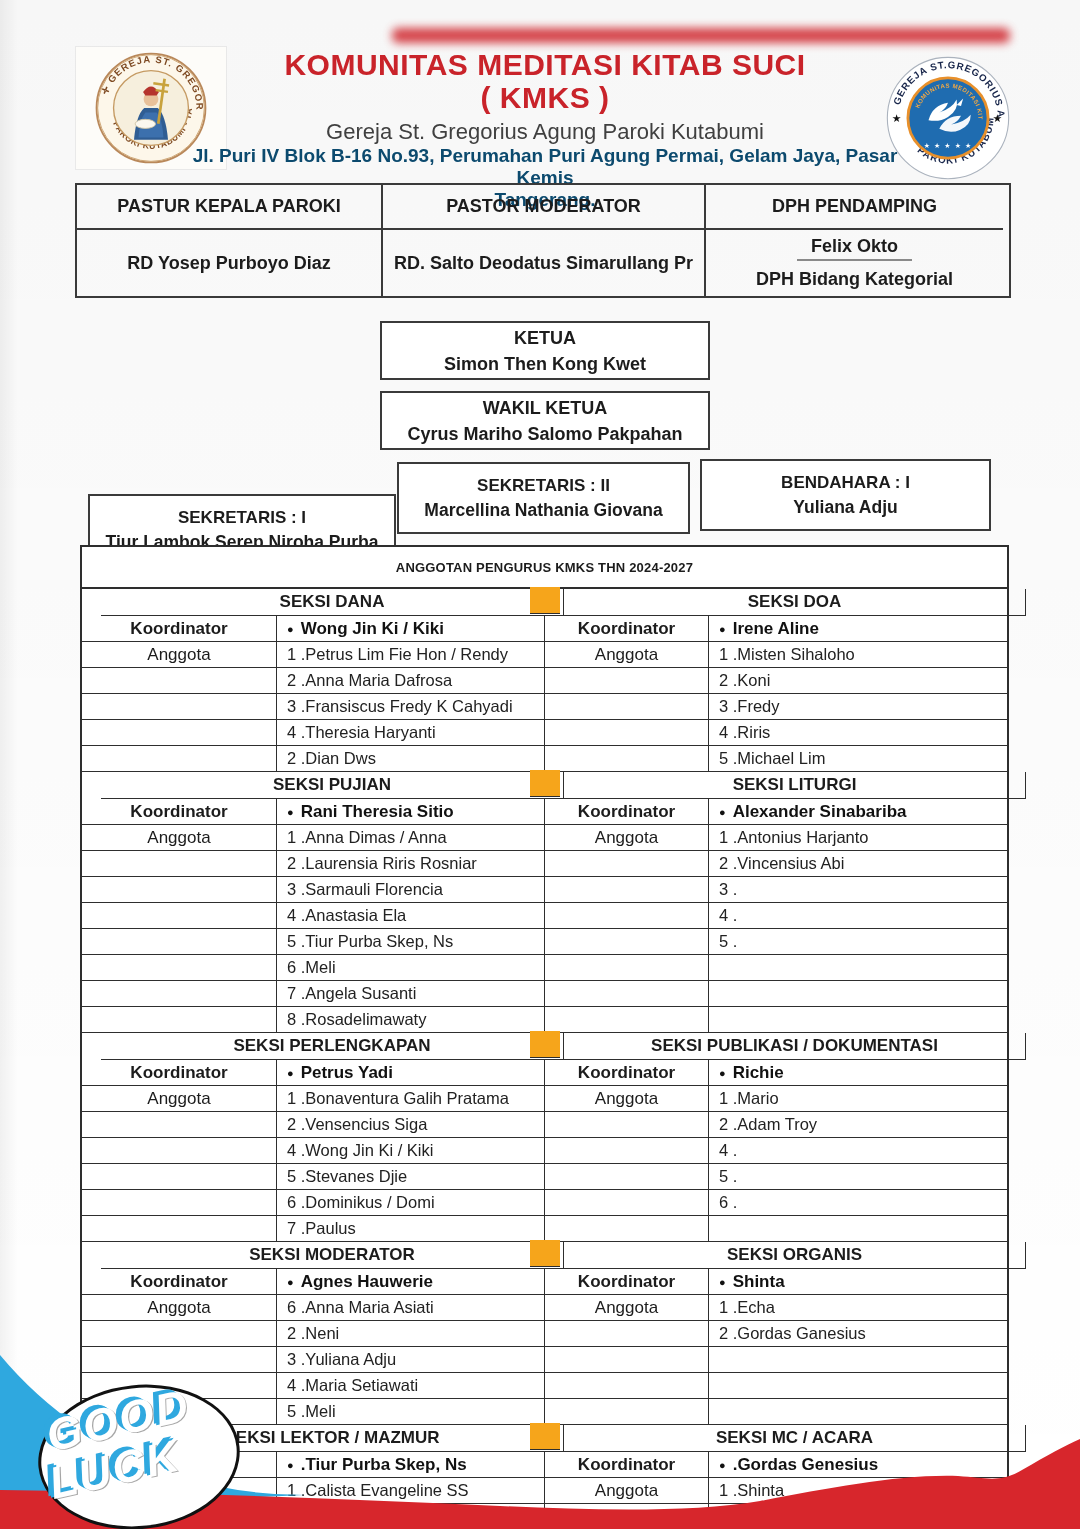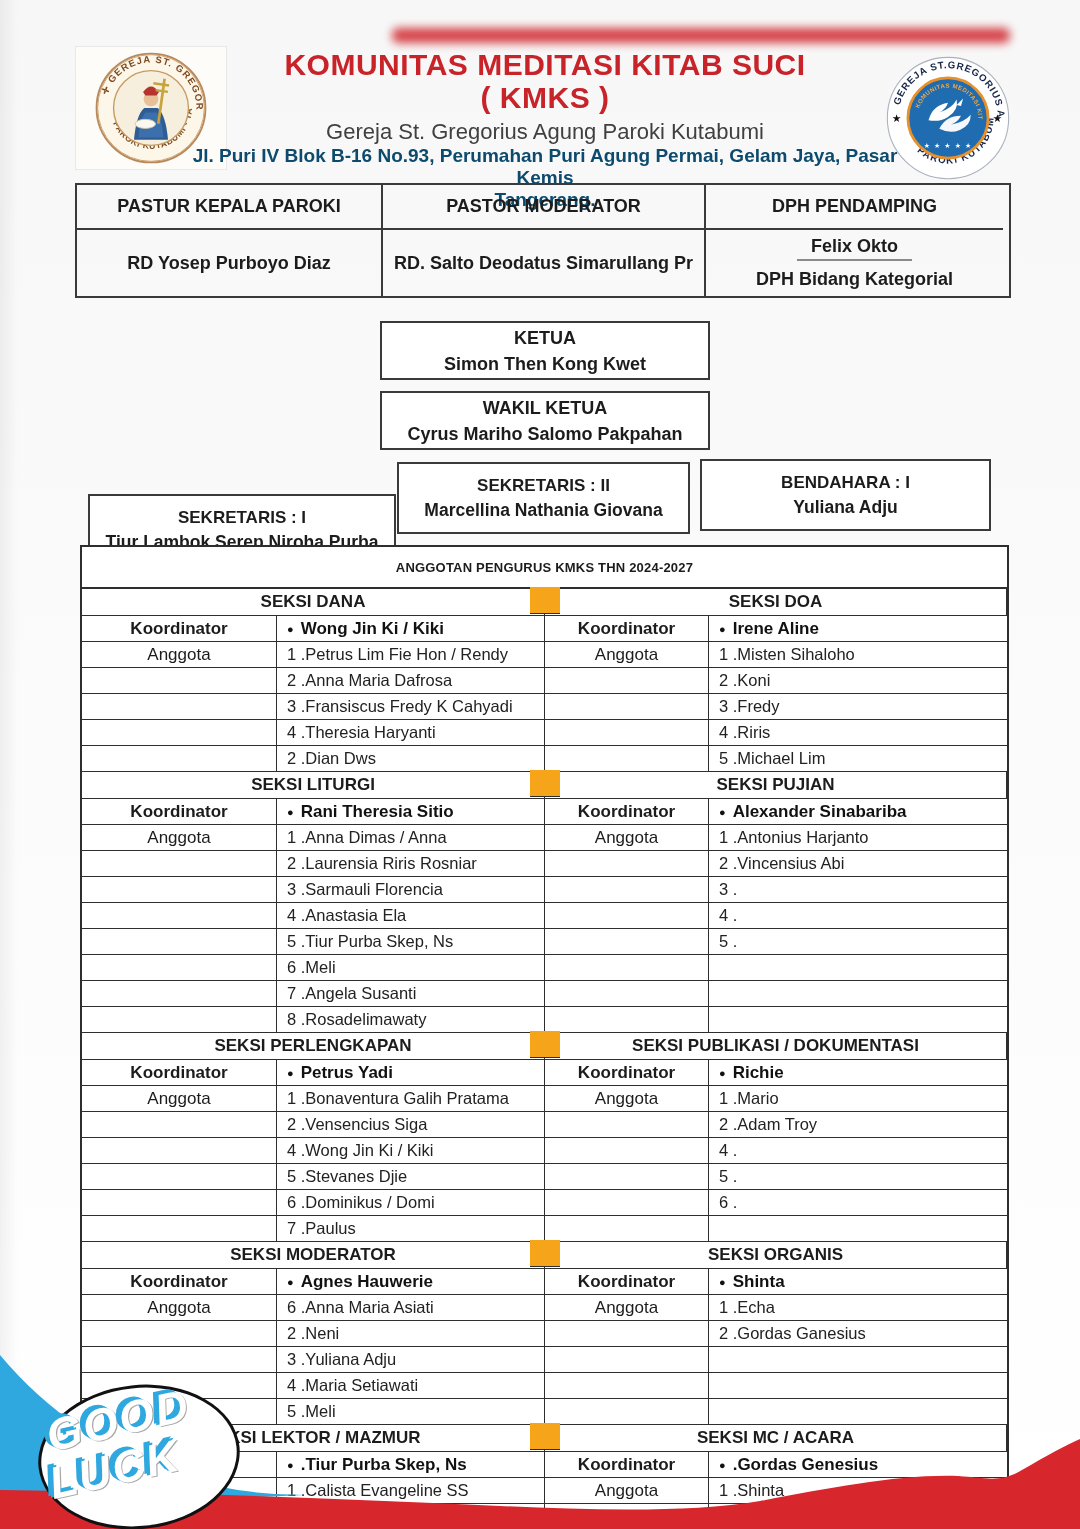--- a/index.html
+++ b/index.html
@@ -48,21 +48,21 @@
   .officer.o2{left:397px;top:462px;width:289px;height:68px;}
   .officer.o3{left:700px;top:459px;width:287px;height:68px;}
   
   .committee{position:absolute;left:80px;top:545px;width:925px;border:2.2px solid #2e2e2e;background:#fff;}
   .c-title{height:40px;display:flex;align-items:center;justify-content:center;
     font-weight:bold;font-size:13px;border-bottom:2px solid #2e2e2e;letter-spacing:.2px;}
   .crow{display:grid;grid-template-columns:195px 268px 164px 298px;position:relative;}
   .crow > div{border-right:1.6px solid #2e2e2e;border-bottom:1.4px solid #2e2e2e;
     height:25px;display:flex;align-items:center;overflow:hidden;white-space:nowrap;}
   .crow > div:last-child{border-right:none;}
-  .crow.sec{grid-template-columns:463px 462px;}
+  .crow.sec{grid-template-columns:463px 462px;padding-left:19px;}
   .crow.sec > div{height:26px;justify-content:center;font-weight:bold;font-size:17px;}
   .orange-sq{position:absolute;left:448px;top:-2px;width:30px;height:30px;
     background:#f6a51b;z-index:3;}
   .lab{justify-content:center;font-size:17px;}
   .lab.bold{font-weight:bold;}
   .nm{padding-left:10px;font-size:16.5px;color:#222;}
   .nm.bold{font-weight:bold;font-size:17px;color:#111;}
   .dot{font-size:11px;margin-right:7px;flex:0 0 auto;}
   
   .deco-svg{position:absolute;left:0;bottom:0;width:1080px;height:200px;pointer-events:none;}
@@ -221,22 +221,22 @@
           <div class="lab"></div>
           <div class="nm">4 .Riris</div>
         </div>
         <div class="crow">
           <div class="lab"></div>
           <div class="nm">2 .Dian Dws</div>
           <div class="lab"></div>
           <div class="nm">5 .Michael Lim</div>
         </div>
         <div class="crow sec">
+          <div>SEKSI PUJIAN</div>
           <div>SEKSI LITURGI</div>
-          <div>SEKSI PUJIAN</div>
           <div class="orange-sq"></div>
         </div>
         <div class="crow">
           <div class="lab bold">Koordinator</div>
           <div class="nm bold"><div class="dot">●</div>Rani Theresia Sitio</div>
           <div class="lab bold">Koordinator</div>
           <div class="nm bold"><div class="dot">●</div> Alexander Sinabariba</div>
         </div>
         <div class="crow">
           <div class="lab">Anggota</div>

